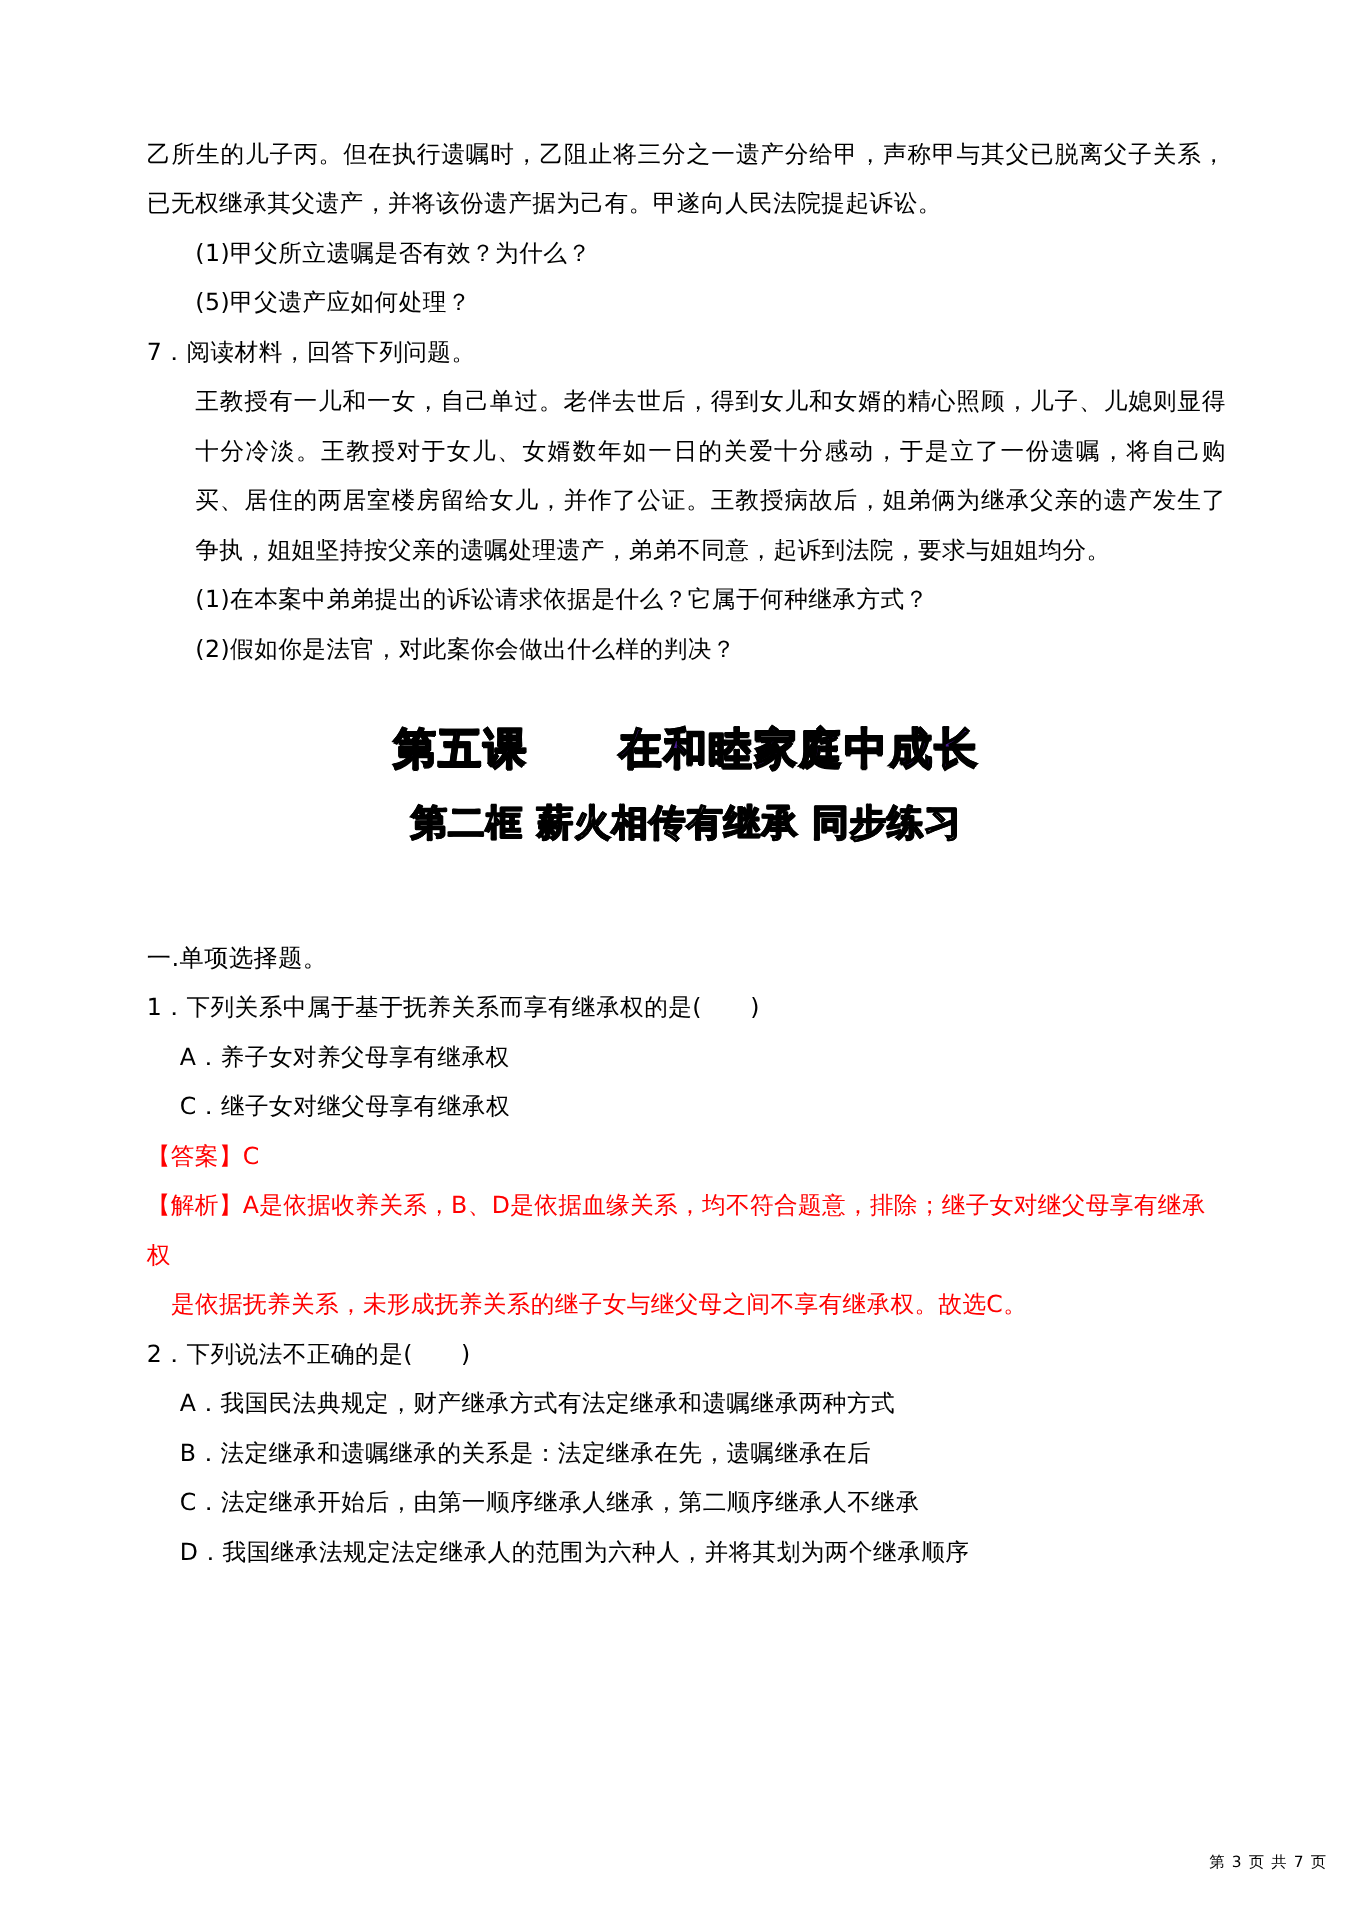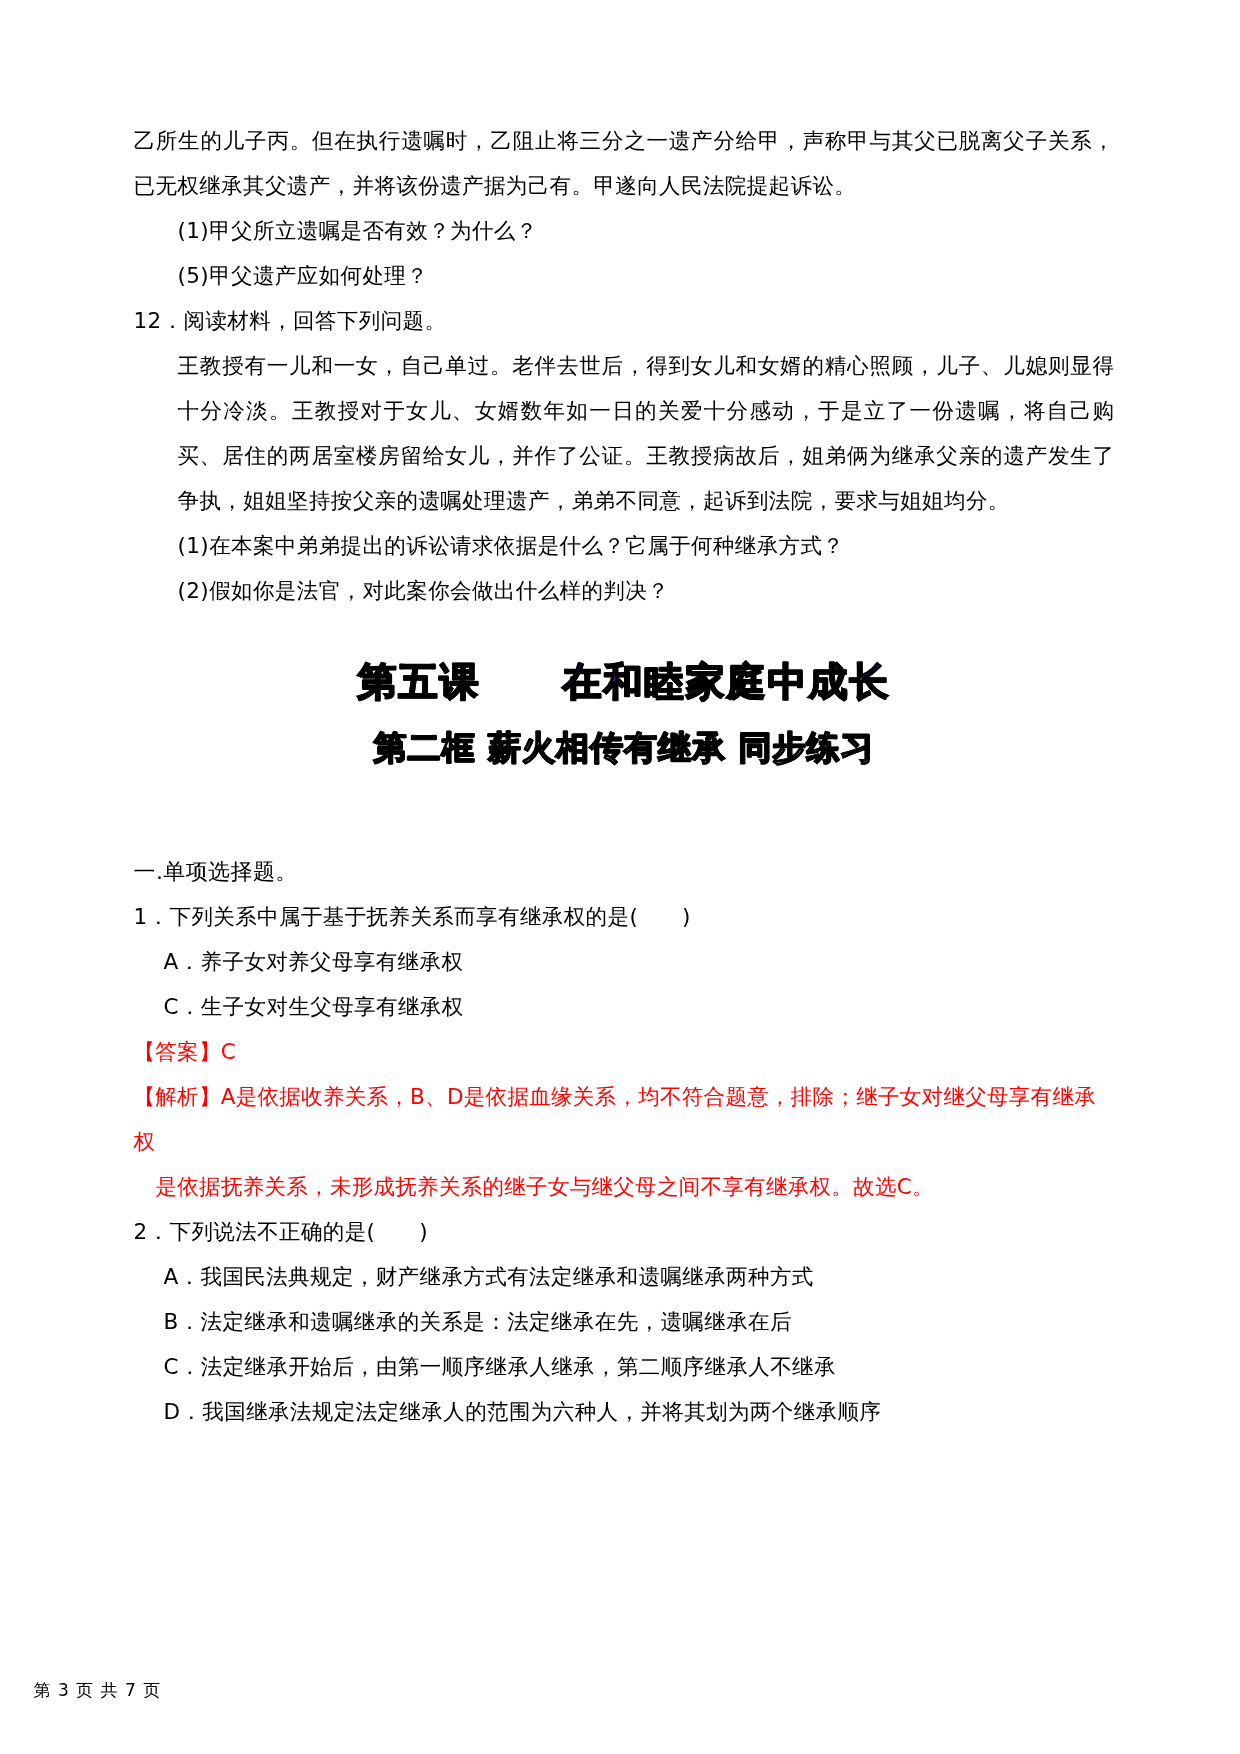--- a/index.html
+++ b/index.html
@@ -101,56 +101,56 @@
   }
 
   .gap-1 { height: 72px; }
 
   
   .footer {
     position: absolute;
     left: 0;
     right: 0;
     bottom: 52px;
-    text-align: left;
-    font-size: 17px;
+    text-align: right;
+    font-size: 14px;
     letter-spacing: 1px;
     color: #000;
   }
 </style>
 </head>
 <body>
 
 <div class="page">
 
   <p class="para">乙所生的儿子丙。但在执行遗嘱时，乙阻止将三分之一遗产分给甲，声称甲与其父已脱离父子关系，已无权继承其父遗产，并将该份遗产据为己有。甲遂向人民法院提起诉讼。</p>
 
   <p class="sub-q">(1)甲父所立遗嘱是否有效？为什么？</p>
 
   <p class="sub-q">(5)甲父遗产应如何处理？</p>
 
-  <p class="q-num">12．阅读材料，回答下列问题。</p>
+  <p class="q-num">7．阅读材料，回答下列问题。</p>
 
   <p class="para indent2">王教授有一儿和一女，自己单过。老伴去世后，得到女儿和女婿的精心照顾，儿子、儿媳则显得十分冷淡。王教授对于女儿、女婿数年如一日的关爱十分感动，于是立了一份遗嘱，将自己购买、居住的两居室楼房留给女儿，并作了公证。王教授病故后，姐弟俩为继承父亲的遗产发生了争执，姐姐坚持按父亲的遗嘱处理遗产，弟弟不同意，起诉到法院，要求与姐姐均分。</p>
 
   <p class="sub-q">(1)在本案中弟弟提出的诉讼请求依据是什么？它属于何种继承方式？</p>
 
   <p class="sub-q">(2)假如你是法官，对此案你会做出什么样的判决？</p>
 
   <h1 class="title-main">第五课　　在和睦家庭中成长</h1>
 
   <h2 class="title-sub">第二框  薪火相传有继承  同步练习</h2>
 
   <div class="gap-1"></div>
 
   <p class="section-head">一.单项选择题。</p>
 
   <p class="q-num">1．下列关系中属于基于抚养关系而享有继承权的是(　　)</p>
   <p class="option">A．养子女对养父母享有继承权</p>
-  <p class="option">C．生子女对生父母享有继承权</p>
+  <p class="option">C．继子女对继父母享有继承权</p>
 
   <p class="red">【答案】C</p>
   <p class="red">【解析】A是依据收养关系，B、D是依据血缘关系，均不符合题意，排除；继子女对继父母享有继承权</p>
   <p class="red cont">是依据抚养关系，未形成抚养关系的继子女与继父母之间不享有继承权。故选C。</p>
 
   <p class="q-num">2．下列说法不正确的是(　　)</p>
   <p class="option">A．我国民法典规定，财产继承方式有法定继承和遗嘱继承两种方式</p>
   <p class="option">B．法定继承和遗嘱继承的关系是：法定继承在先，遗嘱继承在后</p>
   <p class="option">C．法定继承开始后，由第一顺序继承人继承，第二顺序继承人不继承</p>
   <p class="option">D．我国继承法规定法定继承人的范围为六种人，并将其划为两个继承顺序</p>

